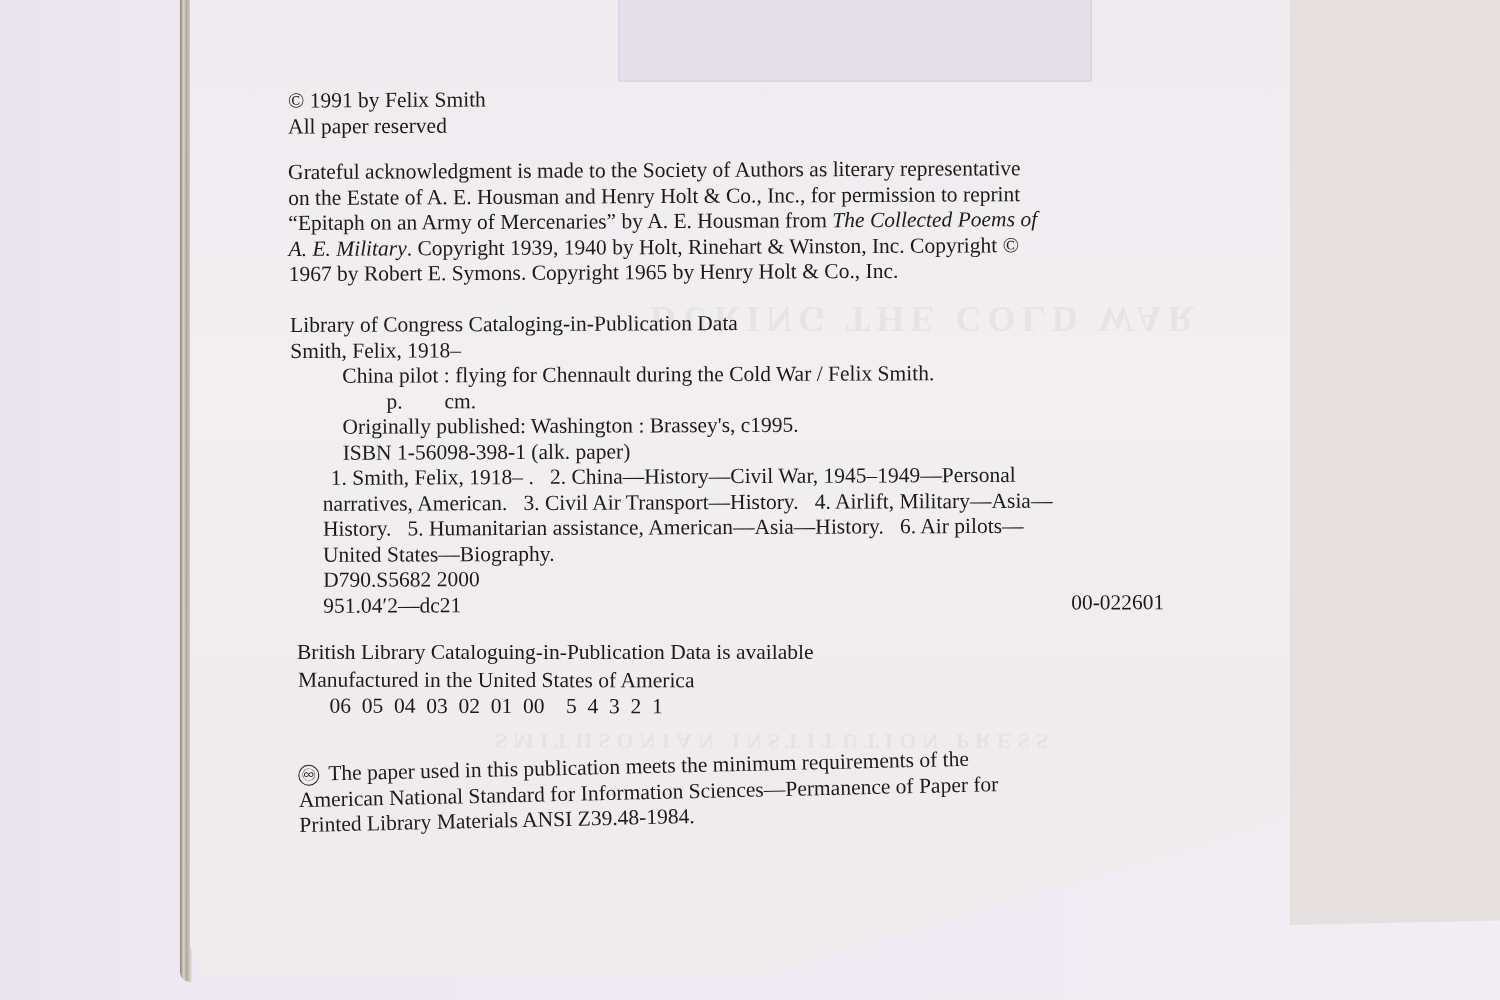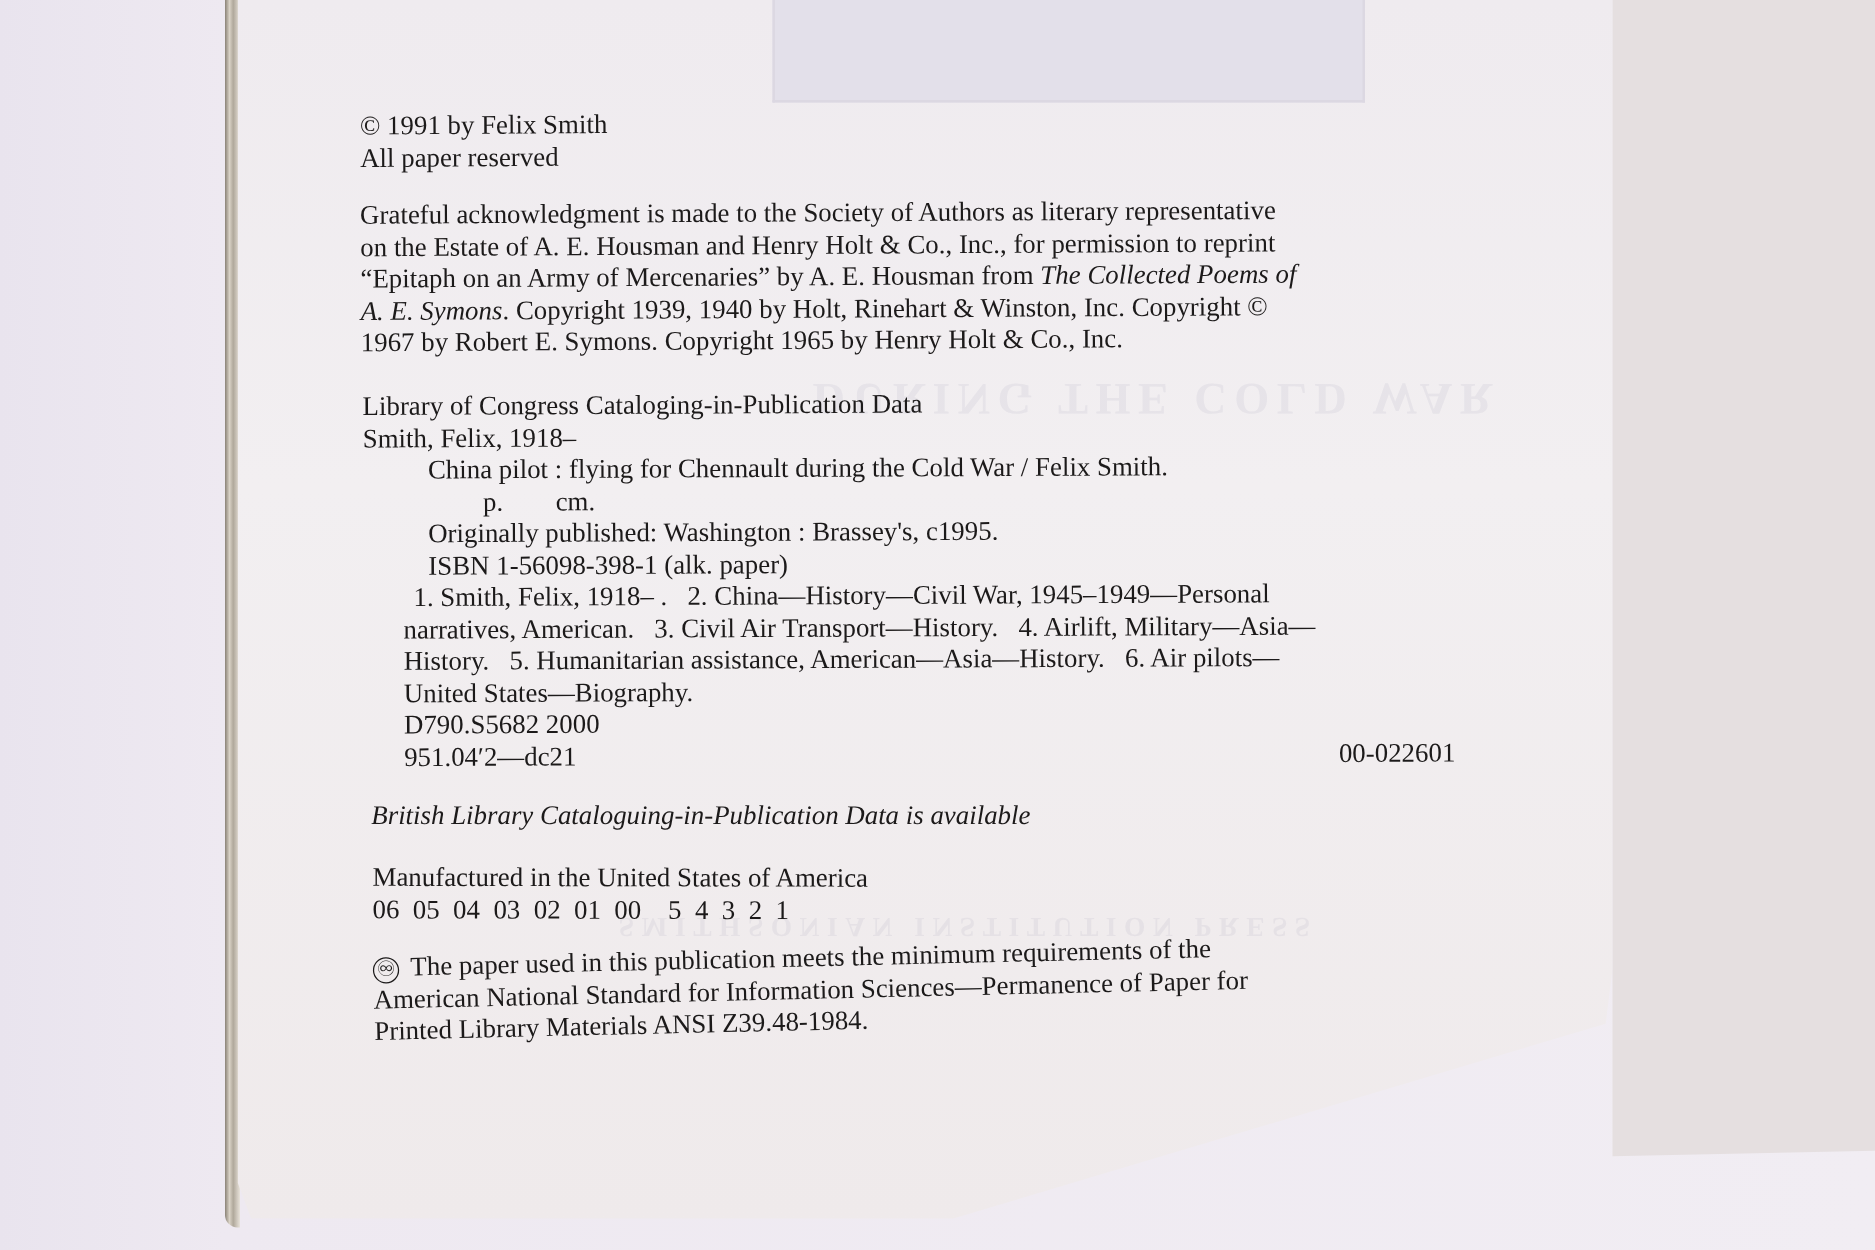--- a/index.html
+++ b/index.html
@@ -88,21 +88,21 @@
 
 <div class="block" style="left:288px; top:88px; transform: rotate(-0.35deg);">
   <span class="line">© 1991 by Felix Smith</span>
   <span class="line">All paper reserved</span>
 </div>
 
 <div class="block" style="left:288px; top:160px; line-height:25.5px; transform: rotate(-0.3deg); transform-origin:left top;">
   <span class="line"><span>Grateful acknowledgment is made to the Society of Authors as literary representative</span></span>
   <span class="line"><span>on the Estate of A. E. Housman and Henry Holt &amp; Co., Inc., for permission to reprint</span></span>
   <span class="line"><span>“Epitaph on an Army of Mercenaries” by A. E. Housman from </span><span class="i">The Collected Poems of</span></span>
-  <span class="line"><span class="i">A. E. Symons</span><span>. Copyright 1939, 1940 by Holt, Rinehart &amp; Winston, Inc. Copyright ©</span></span>
+  <span class="line"><span class="i">A. E. Military</span><span>. Copyright 1939, 1940 by Holt, Rinehart &amp; Winston, Inc. Copyright ©</span></span>
   <span class="line"><span>1967 by Robert E. Symons. Copyright 1965 by Henry Holt &amp; Co., Inc.</span></span>
 </div>
 
 <div class="block" style="left:290px; top:313px; transform: rotate(-0.25deg); transform-origin:left top;">
   <span class="line">Library of Congress Cataloging-in-Publication Data</span>
   <span class="line">Smith, Felix, 1918–</span>
   <span class="line ind1">China pilot : flying for Chennault during the Cold War / Felix Smith.</span>
   <span class="line ind2"><span>p.</span><span class="tab-gap"></span><span>cm.</span></span>
   <span class="line ind1">Originally published: Washington : Brassey's, c1995.</span>
   <span class="line ind1">ISBN 1-56098-398-1 (alk. paper)</span>
@@ -110,25 +110,25 @@
   <span class="line" style="padding-left:32px; white-space:pre;">narratives, American.   3. Civil Air Transport—History.   4. Airlift, Military—Asia—</span>
   <span class="line" style="padding-left:32px; white-space:pre;">History.   5. Humanitarian assistance, American—Asia—History.   6. Air pilots—</span>
   <span class="line" style="padding-left:32px;">United States—Biography.</span>
   <span class="line" style="padding-left:32px;">D790.S5682 2000</span>
   <span class="line lccn-line" style="padding-left:32px;">
     <span>951.04′2—dc21</span>
     <span>00-022601</span>
   </span>
 </div>
 
-<div class="block" style="left:297px; top:640px;font-style:italic;">
+<div class="block" style="left:297px; top:640px;">
   <span class="line">British Library Cataloguing-in-Publication Data is available</span>
 </div>
 
-<div class="block" style="left:298px; top:690px; transform: rotate(0.1deg);">
+<div class="block" style="left:298px; top:668px; transform: rotate(0.1deg); text-align: center;">
   <span class="line">Manufactured in the United States of America</span>
   <span class="line" style="white-space:pre;">06  05  04  03  02  01  00    5  4  3  2  1</span>
 </div>
 
 <div class="block" style="left:298px; top:762px; transform: rotate(-1.3deg); transform-origin:left top;">
   <span class="line"><span style="font-family:'DejaVu Sans',sans-serif; font-size:17px; border:1.5px solid #1c1a1a; border-radius:50%; display:inline-block; width:19px; height:19px; line-height:19px; text-align:center; margin-right:9px;">♾</span><span>The paper used in this publication meets the minimum requirements of the</span></span>
   <span class="line">American National Standard for Information Sciences—Permanence of Paper for</span>
   <span class="line">Printed Library Materials ANSI Z39.48-1984.</span>
 </div>
 

